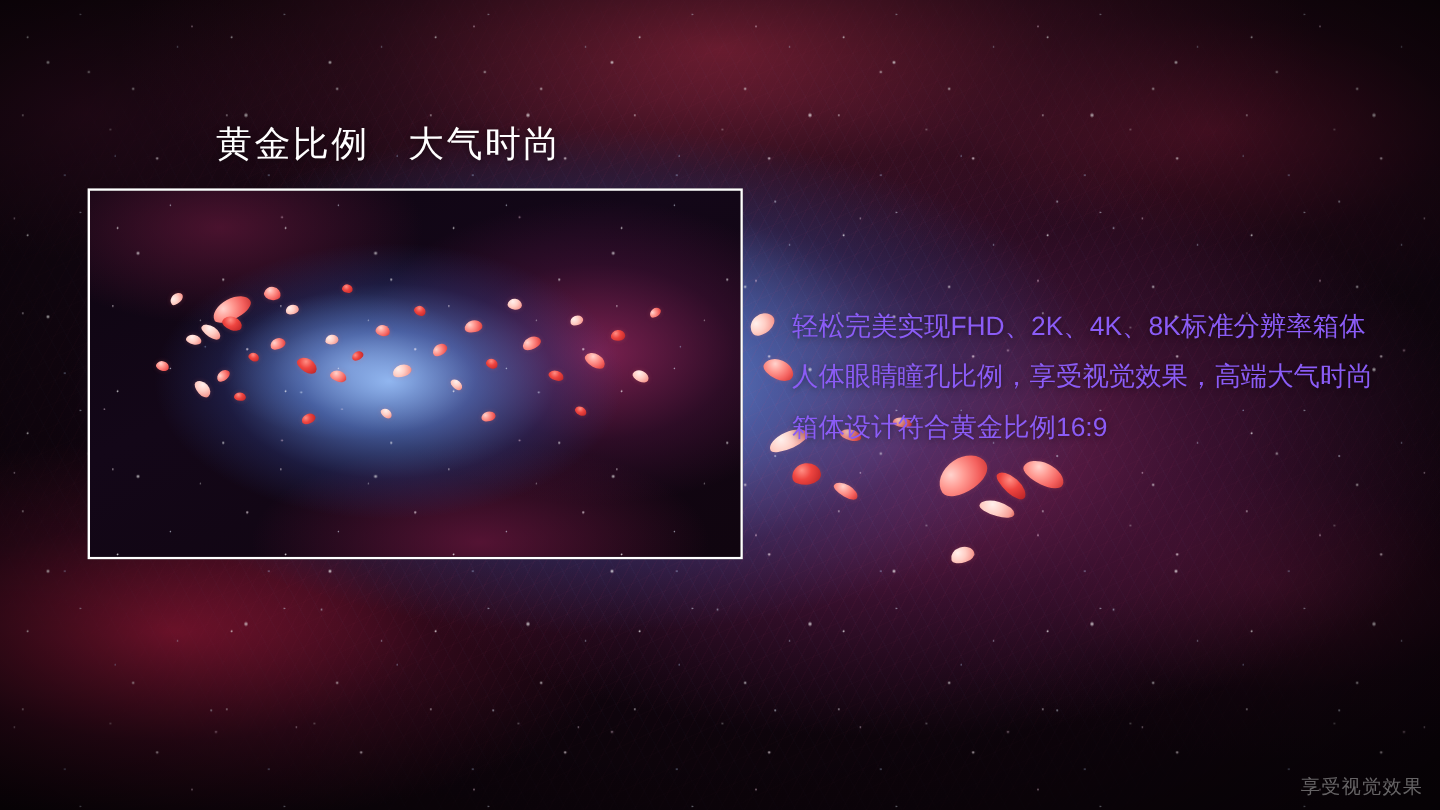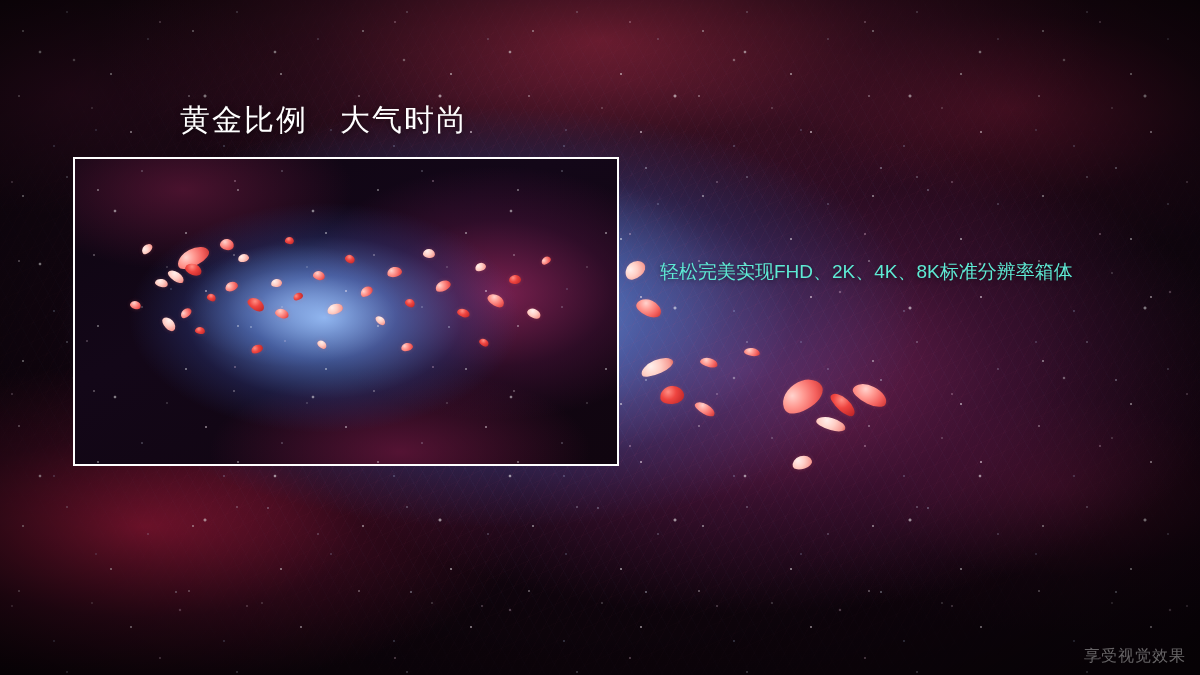--- a/index.html
+++ b/index.html
@@ -137,22 +137,22 @@
   }
 
   
   .body-copy {
     position: absolute;
     left: 660px;
     top: 251px;
     width: 520px;
   }
   .body-line {
-    color: #5eead4;
-    font-size: 19px;
+    color: #8b5cf6;
+    font-size: 22px;
     line-height: 42px;
     white-space: pre;
     text-shadow: 0 1px 5px rgba(0,0,0,.5);
   }
 
   
   .watermark {
     position: absolute;
     right: 14px;
     bottom: 8px;
@@ -232,17 +232,19 @@
           <div class="petal deep" style="left: 176px; top: 186px; width: 12px; height: 8px; transform: rotate(-24deg);"></div>
           <div class="petal pale" style="left: 242px; top: 182px; width: 10px; height: 7px; transform: rotate(36deg);"></div>
           <div class="petal" style="left: 326px; top: 184px; width: 12px; height: 8px; transform: rotate(-14deg);"></div>
           <div class="petal deep" style="left: 404px; top: 180px; width: 10px; height: 7px; transform: rotate(28deg);"></div>
         </div>
     </div>
   </div>
 
   <div class="body-copy">
     <div class="body-line">轻松完美实现FHD、2K、4K、8K标准分辨率箱体</div>
+    <div class="body-line">人体眼睛瞳孔比例，享受视觉效果，高端大气时尚</div>
+    <div class="body-line">箱体设计符合黄金比例16:9</div>
   </div>
 
   <div class="watermark">享受视觉效果</div>
 
 </div>
 
 </body></html>

